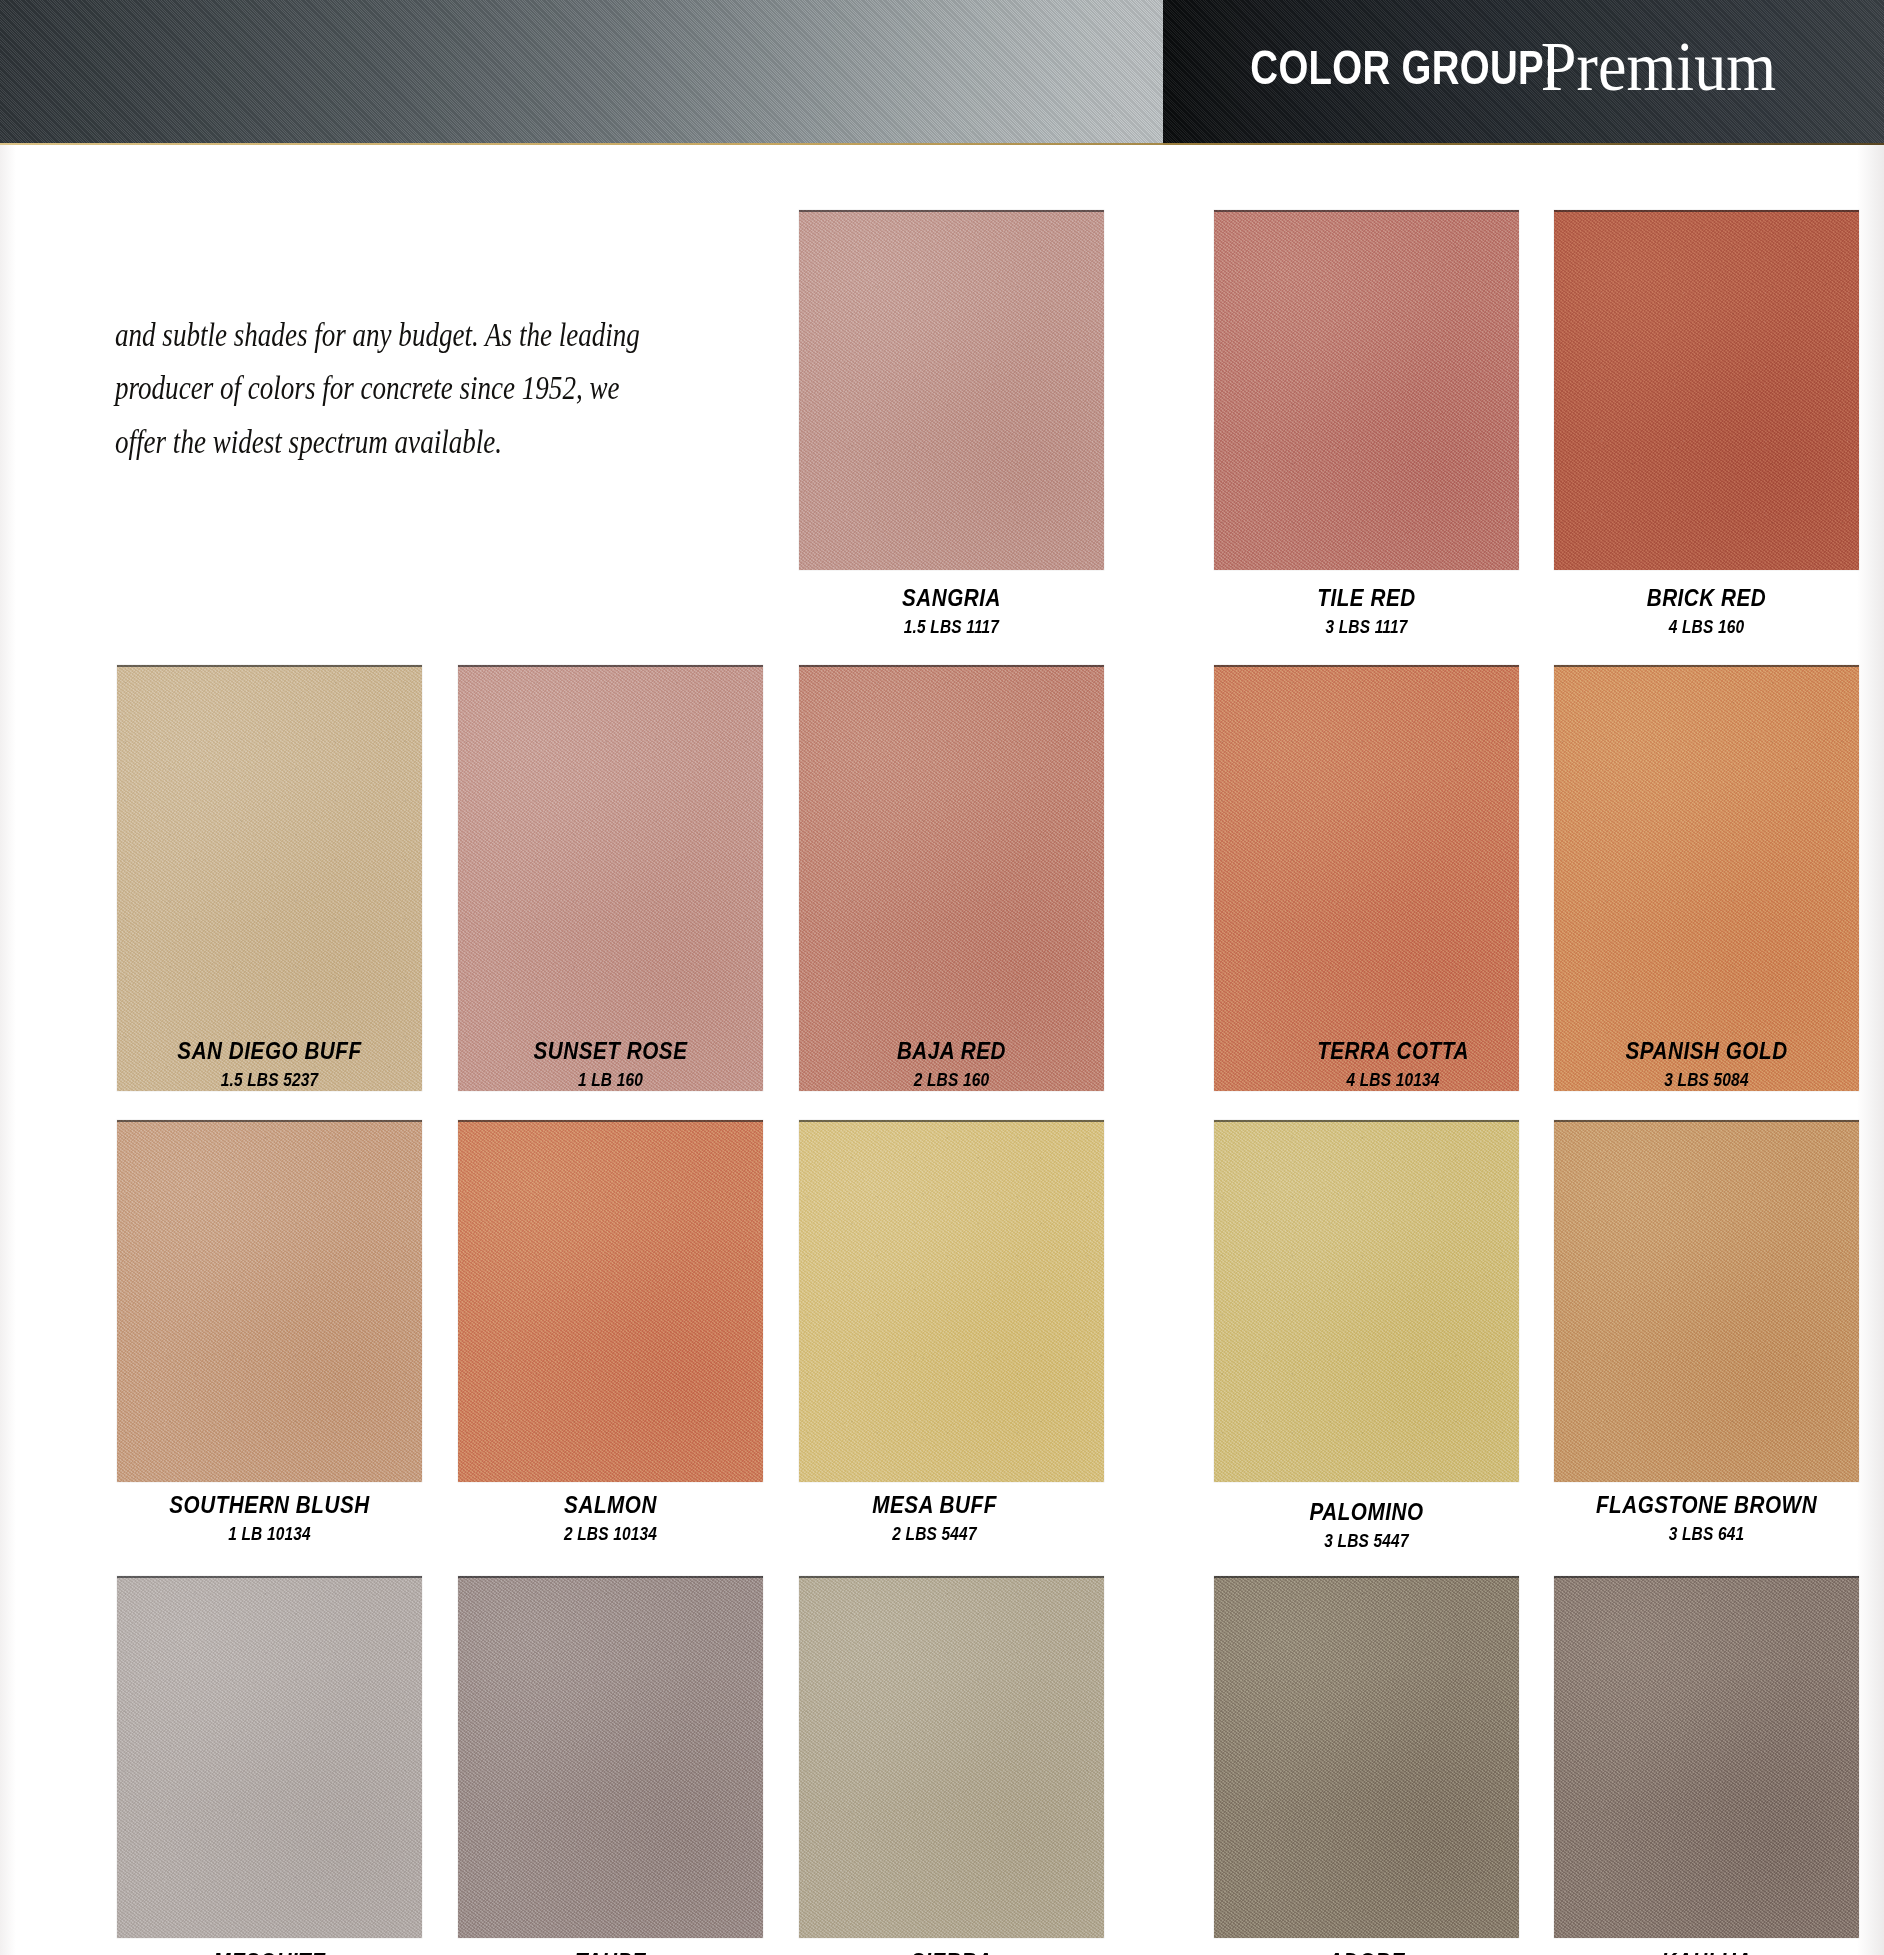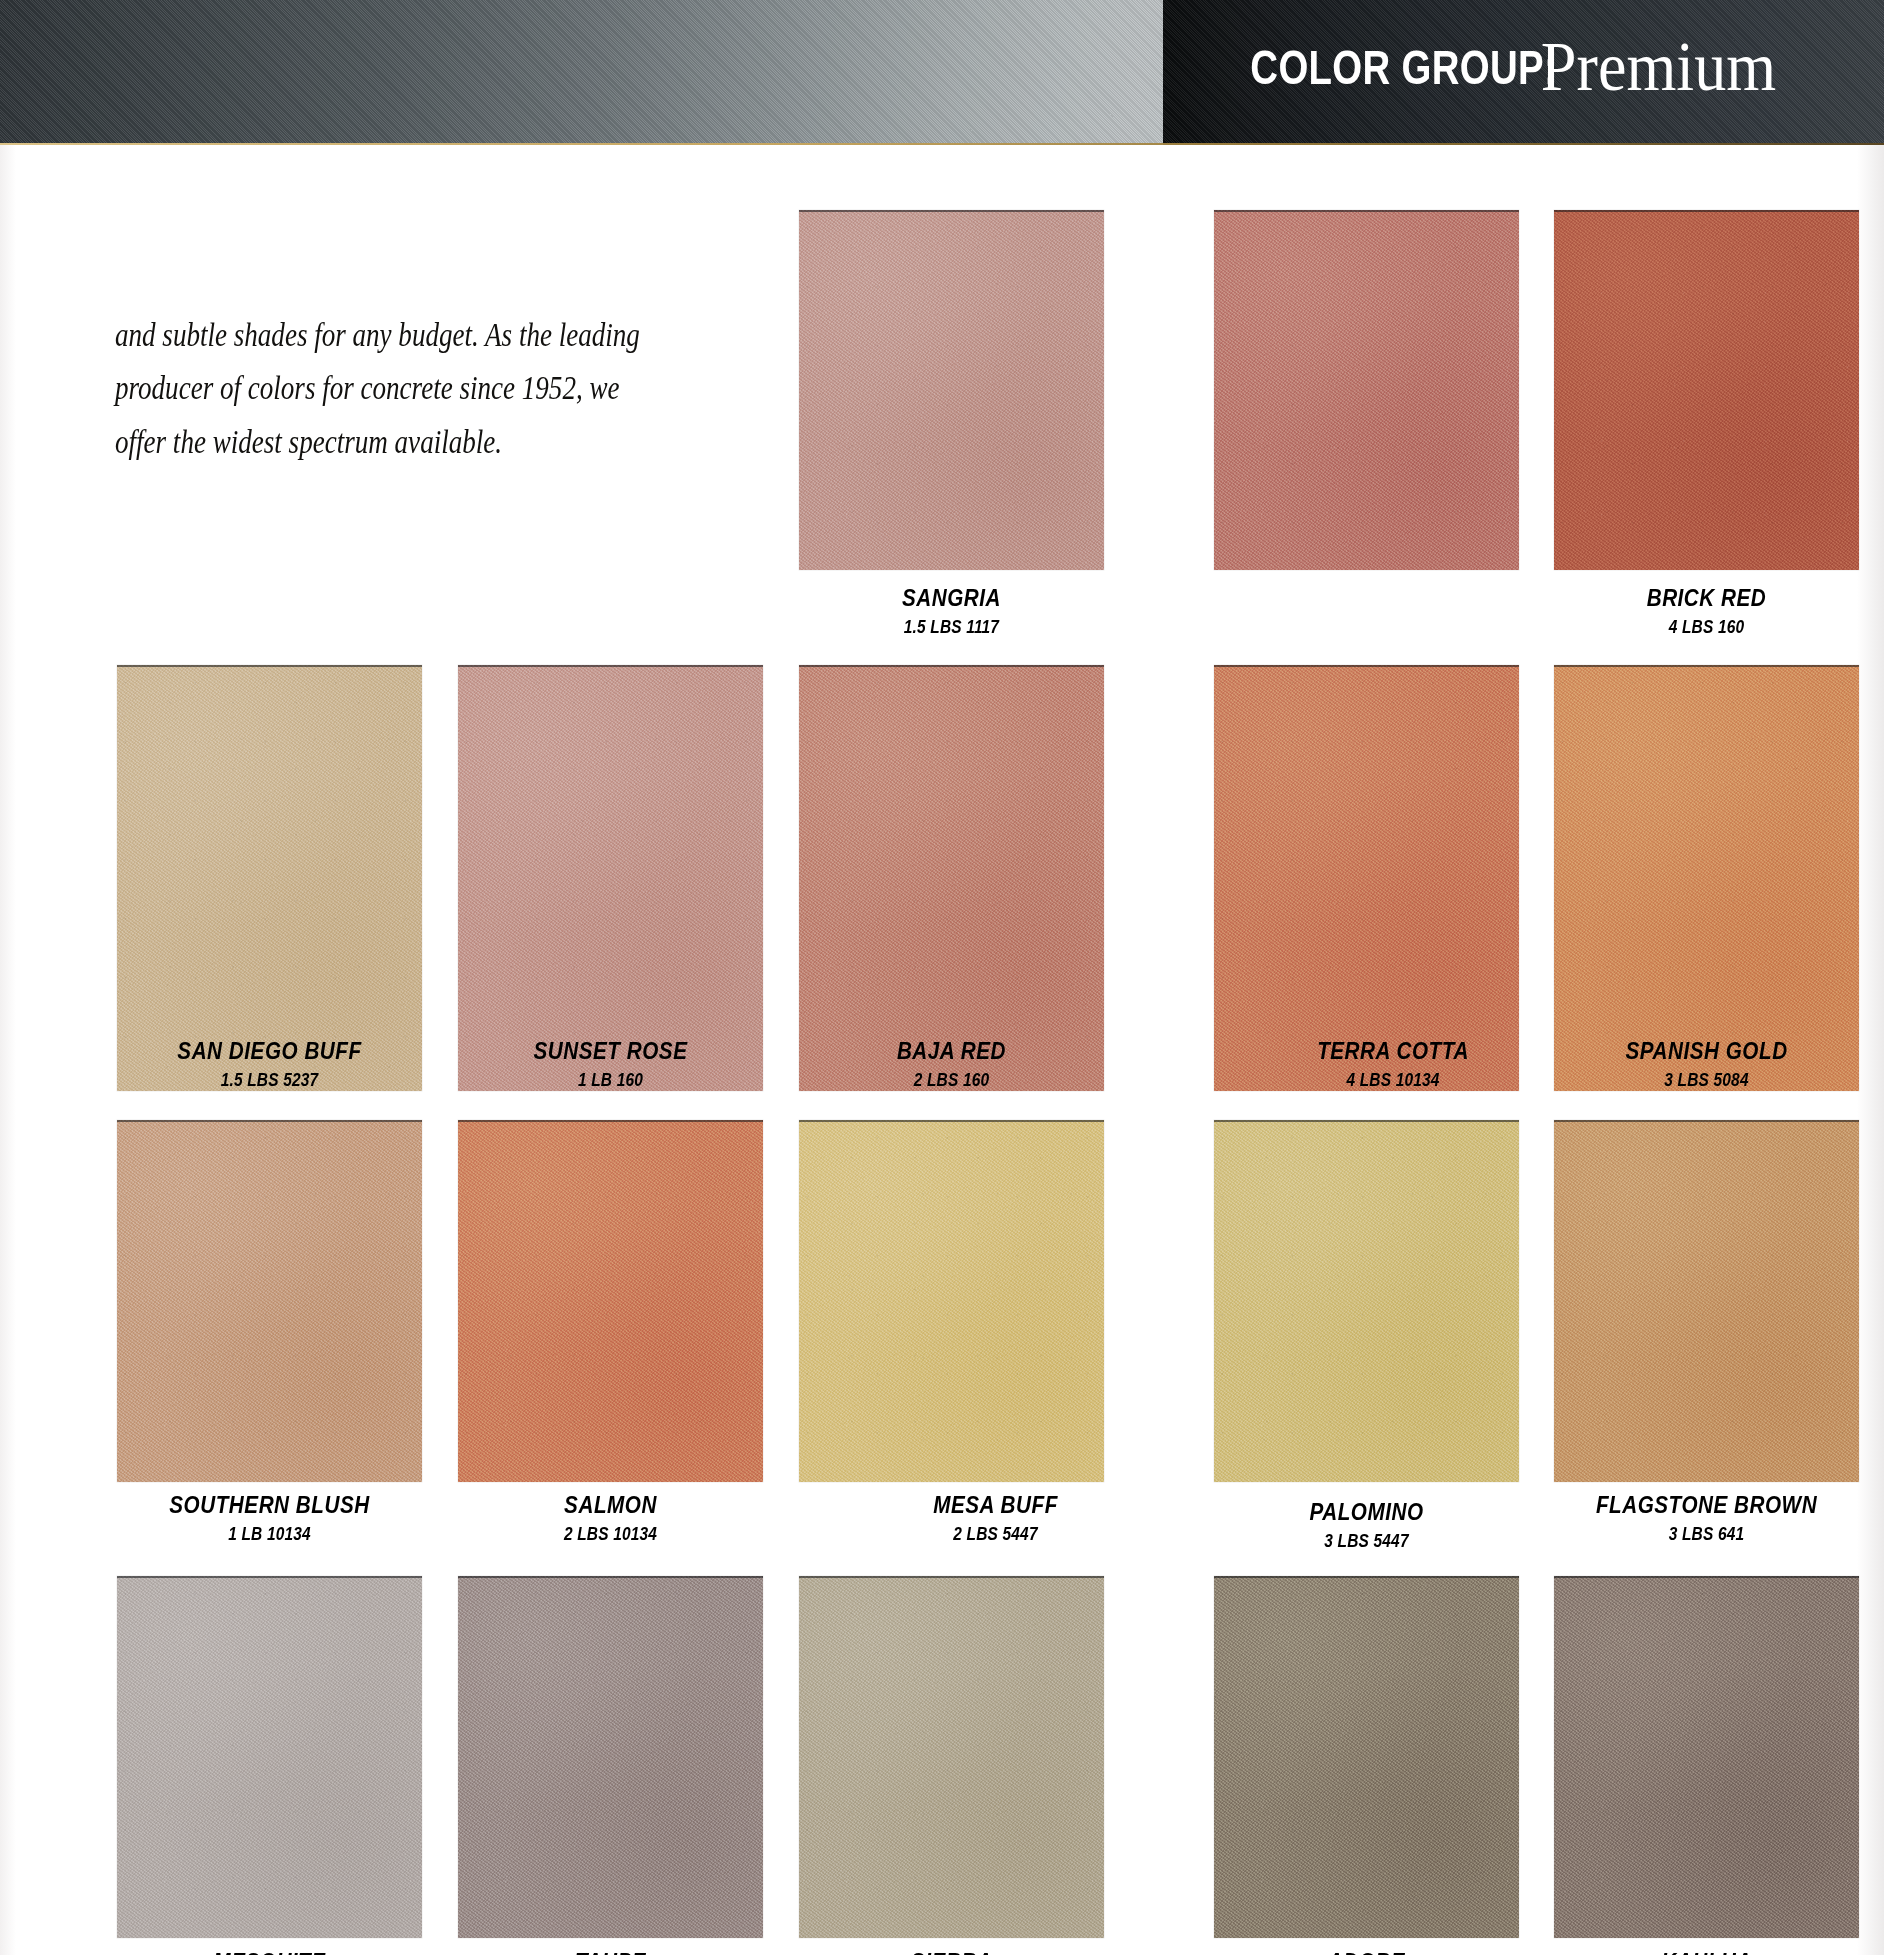--- a/index.html
+++ b/index.html
@@ -150,20 +150,24 @@
     </div>
     <div class="caption" style="left: 799px; top: 587px; width: 305px;">
       <div class="cap-name">SANGRIA</div>
       <div class="cap-code">1.5 LBS 1117</div>
     </div>
     <div class="cell" style="left: 1214px; top: 210px; width: 305px; height: 360px;">
       <div class="chip" style="background: rgb(189, 124, 114);">
         <div class="chip-top-edge"></div>
       </div>
     </div>
+    <div class="caption" style="left: 1214px; top: 587px; width: 305px;">
+      <div class="cap-name">TILE RED</div>
+      <div class="cap-code">3 LBS 1117</div>
+    </div>
     <div class="cell" style="left: 1554px; top: 210px; width: 305px; height: 360px;">
       <div class="chip" style="background: rgb(181, 96, 74);">
         <div class="chip-top-edge"></div>
       </div>
     </div>
     <div class="caption" style="left: 1554px; top: 587px; width: 305px;">
       <div class="cap-name">BRICK RED</div>
       <div class="cap-code">4 LBS 160</div>
     </div>
     <div class="cell" style="left: 117px; top: 665px; width: 305px; height: 426px;">
@@ -227,21 +231,21 @@
     </div>
     <div class="caption" style="left: 458px; top: 1494px; width: 305px;">
       <div class="cap-name">SALMON</div>
       <div class="cap-code">2 LBS 10134</div>
     </div>
     <div class="cell" style="left: 799px; top: 1120px; width: 305px; height: 362px;">
       <div class="chip" style="background: rgb(215, 194, 132);">
         <div class="chip-top-edge"></div>
       </div>
     </div>
-    <div class="caption" style="left: 843px; top: 1494px; width: 305px;">
+    <div class="caption" style="left: 782px; top: 1494px; width: 305px;">
       <div class="cap-name">MESA BUFF</div>
       <div class="cap-code">2 LBS 5447</div>
     </div>
     <div class="cell" style="left: 1214px; top: 1120px; width: 305px; height: 362px;">
       <div class="chip" style="background: rgb(210, 192, 129);">
         <div class="chip-top-edge"></div>
       </div>
     </div>
     <div class="caption" style="left: 1214px; top: 1494px; width: 305px; margin-top: 7px;">
       <div class="cap-name">PALOMINO</div>

